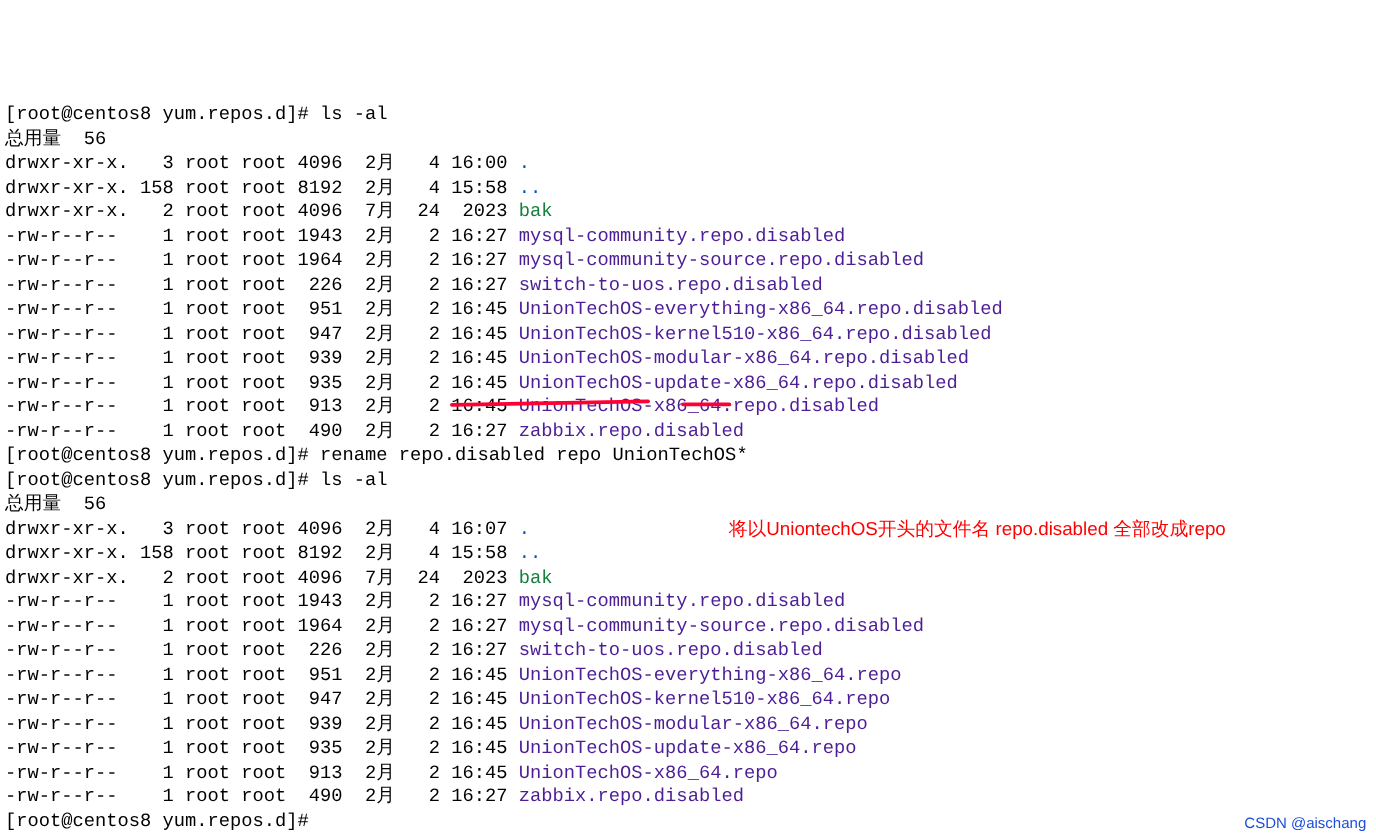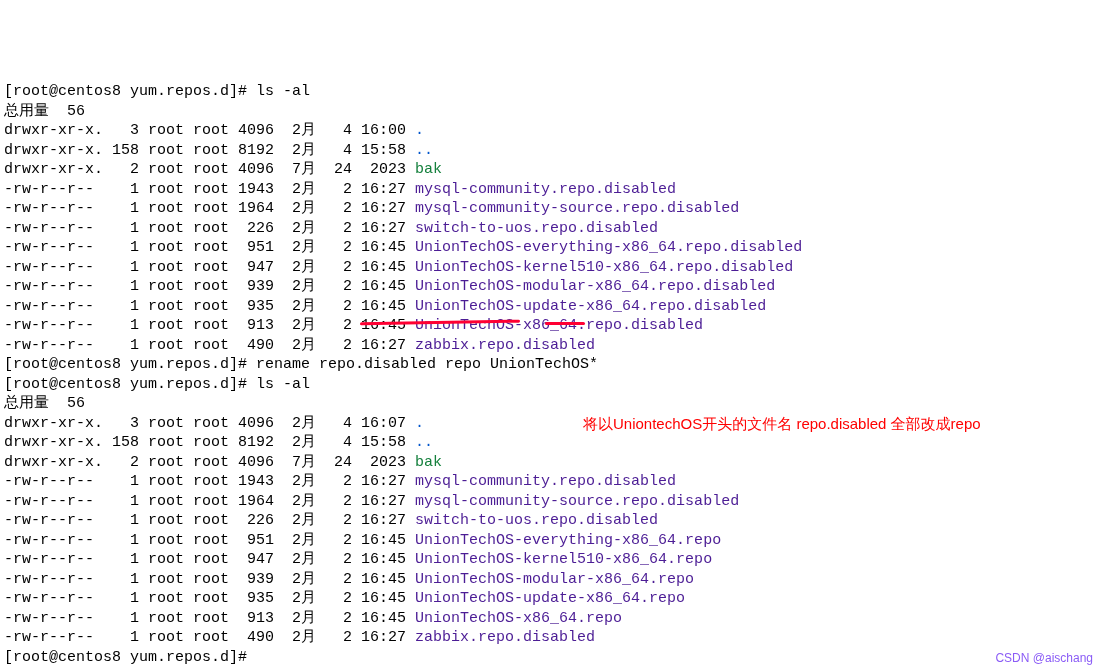--- a/index.html
+++ b/index.html
@@ -30,21 +30,21 @@
   .underline {
     position: absolute;
     height: 3px;
     background: #ff0033;
     border-radius: 2px;
   }
   .watermark {
     position: absolute;
     right: 8px;
     bottom: 4px;
-    color: #8b5cf6;
+    color: #1d4ed8;
     font-family: sans-serif;
     font-size: 12px;
   }
   .line { display: block; }
 </style>
 </head>
 <body>
 
 
 

